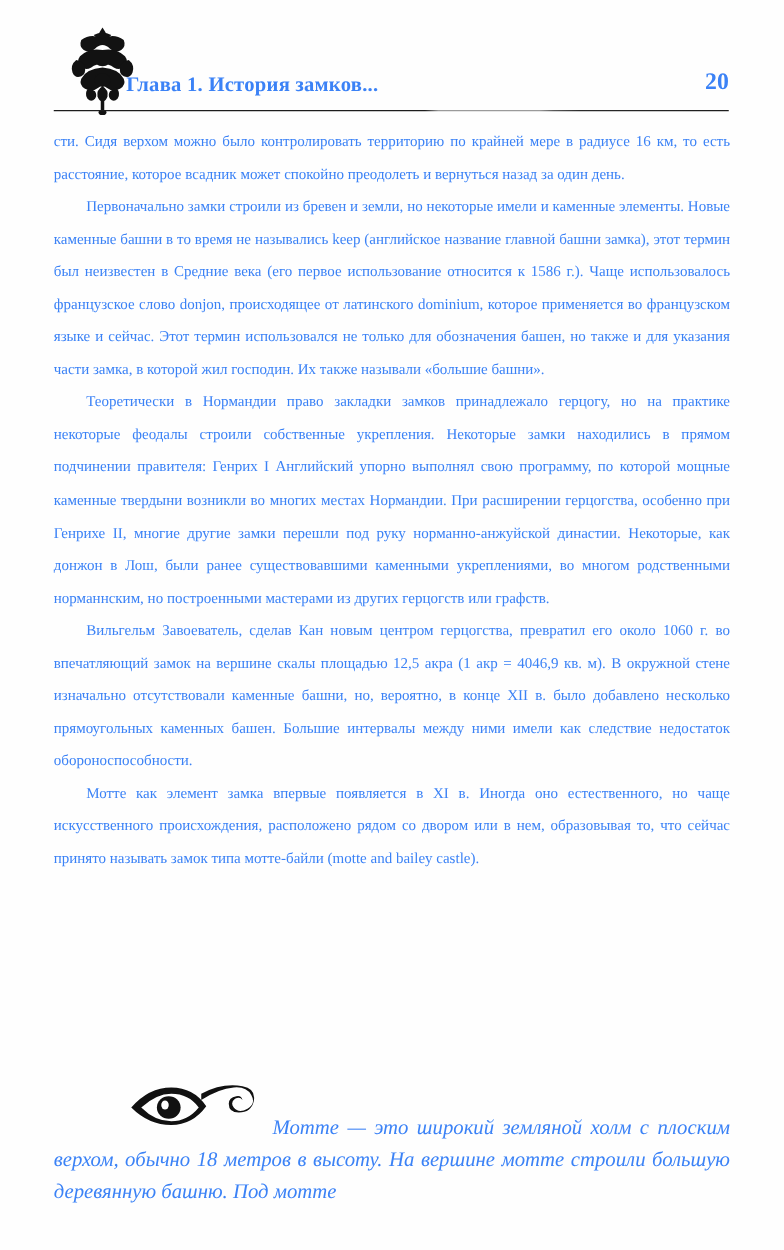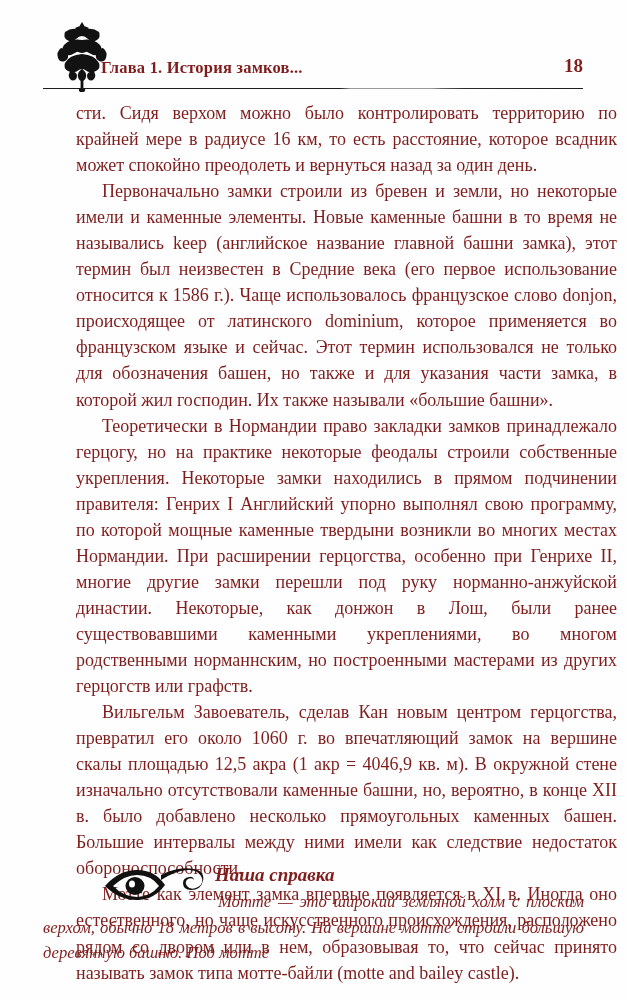--- a/index.html
+++ b/index.html
@@ -7,21 +7,21 @@
     padding: 0;
     background: #ffffff;
   }
   .page {
     position: relative;
     width: 627px;
     height: 1000px;
     background: #fefefe;
     overflow: hidden;
     font-family: "Liberation Serif", "DejaVu Serif", serif;
-    color: #7f1d1d;
+    color: #3b82f6;
   }
 
   
   .header {
     position: absolute;
     left: 43px;
     top: 20px;
     width: 540px;
     height: 68px;
   }
@@ -60,26 +60,25 @@
        #5a5a5a 74%, #2a2a2a 78%,
        #1d1d1d 100%);
   }
 
   
   .body-text {
     position: absolute;
     left: 43px;
     top: 100px;
     width: 541px;
-    font-size: 18px;
+    font-size: 12px;
     line-height: 26.05px;
     text-align: justify;
     text-justify: inter-word;
     hyphens: manual;
-    margin-left: 33px;
   }
   .body-text p {
     margin: 0;
     text-indent: 26px;
   }
   .body-text p.no-indent {
     text-indent: 0;
   }
 
   
@@ -146,21 +145,21 @@
           <path d="M29 49 q-5 3 -4 8 q1 4 4 4 q3 0 4 -4 q1 -5 -4 -8z"></path>
 
           <rect x="27.6" y="57" width="2.8" height="12" rx="1.2"></rect>
           <ellipse cx="29" cy="70" rx="3.2" ry="2.2"></ellipse>
         </g>
       </svg>
     </div>
 
     <div class="running-head">Глава 1.  История замков...</div>
 
-    <div class="page-number">18</div>
+    <div class="page-number">20</div>
   </div>
 
   <div class="rule"></div>
 
   <div class="body-text">
     <p class="no-indent">сти. Сидя верхом можно было контролировать территорию по крайней мере в радиусе 16 км, то есть расстояние, которое всадник может спокойно преодолеть и вернуться назад за один день.</p>
     <p>Первоначально замки строили из бревен и земли, но некоторые имели и каменные элементы. Новые каменные башни в то время не назывались keep (английское название главной башни замка), этот термин был неизвестен в Средние века (его первое использование относится к 1586 г.). Чаще использовалось французское слово donjon, происходящее от латинского dominium, которое применяется во французском языке и сейчас. Этот термин использовался не только для обозначения башен, но также и для указания части замка, в которой жил господин. Их также называли «большие башни».</p>
     <p>Теоретически в Нормандии право закладки замков принадлежало герцогу, но на практике некоторые феодалы строили собственные укрепления. Некоторые замки находились в прямом подчинении правителя: Генрих I Английский упорно выполнял свою программу, по которой мощные каменные твердыни возникли во многих местах Нормандии. При расширении герцогства, особенно при Генрихе II, многие другие замки перешли под руку норманно-анжуйской династии. Некоторые, как донжон в Лош, были ранее существовавшими каменными укреплениями, во многом родственными норманнским, но построенными мастерами из других герцогств или графств.</p>
     <p>Вильгельм Завоеватель, сделав Кан новым центром герцогства, превратил его около 1060 г. во впечатляющий замок на вершине скалы площадью 12,5 акра (1 акр = 4046,9 кв. м). В окружной стене изначально отсутствовали каменные башни, но, вероятно, в конце XII в. было добавлено несколько прямоугольных каменных башен. Большие интервалы между ними имели как следствие недостаток обороноспособности.</p>
     <p>Мотте как элемент замка впервые появляется в XI в. Иногда оно естественного, но чаще искусственного происхождения, расположено рядом со двором или в нем, образовывая то, что сейчас принято называть замок типа мотте-байли (motte and bailey castle).</p>
@@ -178,18 +177,17 @@
           <ellipse cx="32" cy="22" rx="9.5" ry="9"></ellipse>
 
           <ellipse cx="29" cy="20" rx="3" ry="3.6" fill="#fefefe"></ellipse>
 
           <path d="M58 16 q14 -9 26 -10 q10 -1 14 6 q4 7 -3 11 q-7 4 -11 -1 q-3 -4 1 -7 q4 -2 6 1
                    q-1 -4 -5 -3 q-6 1 -6 6 q0 7 8 7 q10 0 12 -9 q2 -10 -9 -12 q-16 -3 -33 6z"></path>
         </g>
       </svg>
     </div>
 
-    <div class="callout-head">Наша справка</div>
 
     <p class="callout-text">Мотте — это широкий земляной холм с плоским верхом, обычно 18 метров в высоту. На вершине мотте строили большую деревянную башню. Под мотте</p>
   </div>
 
 </div>
 
 </body></html>

